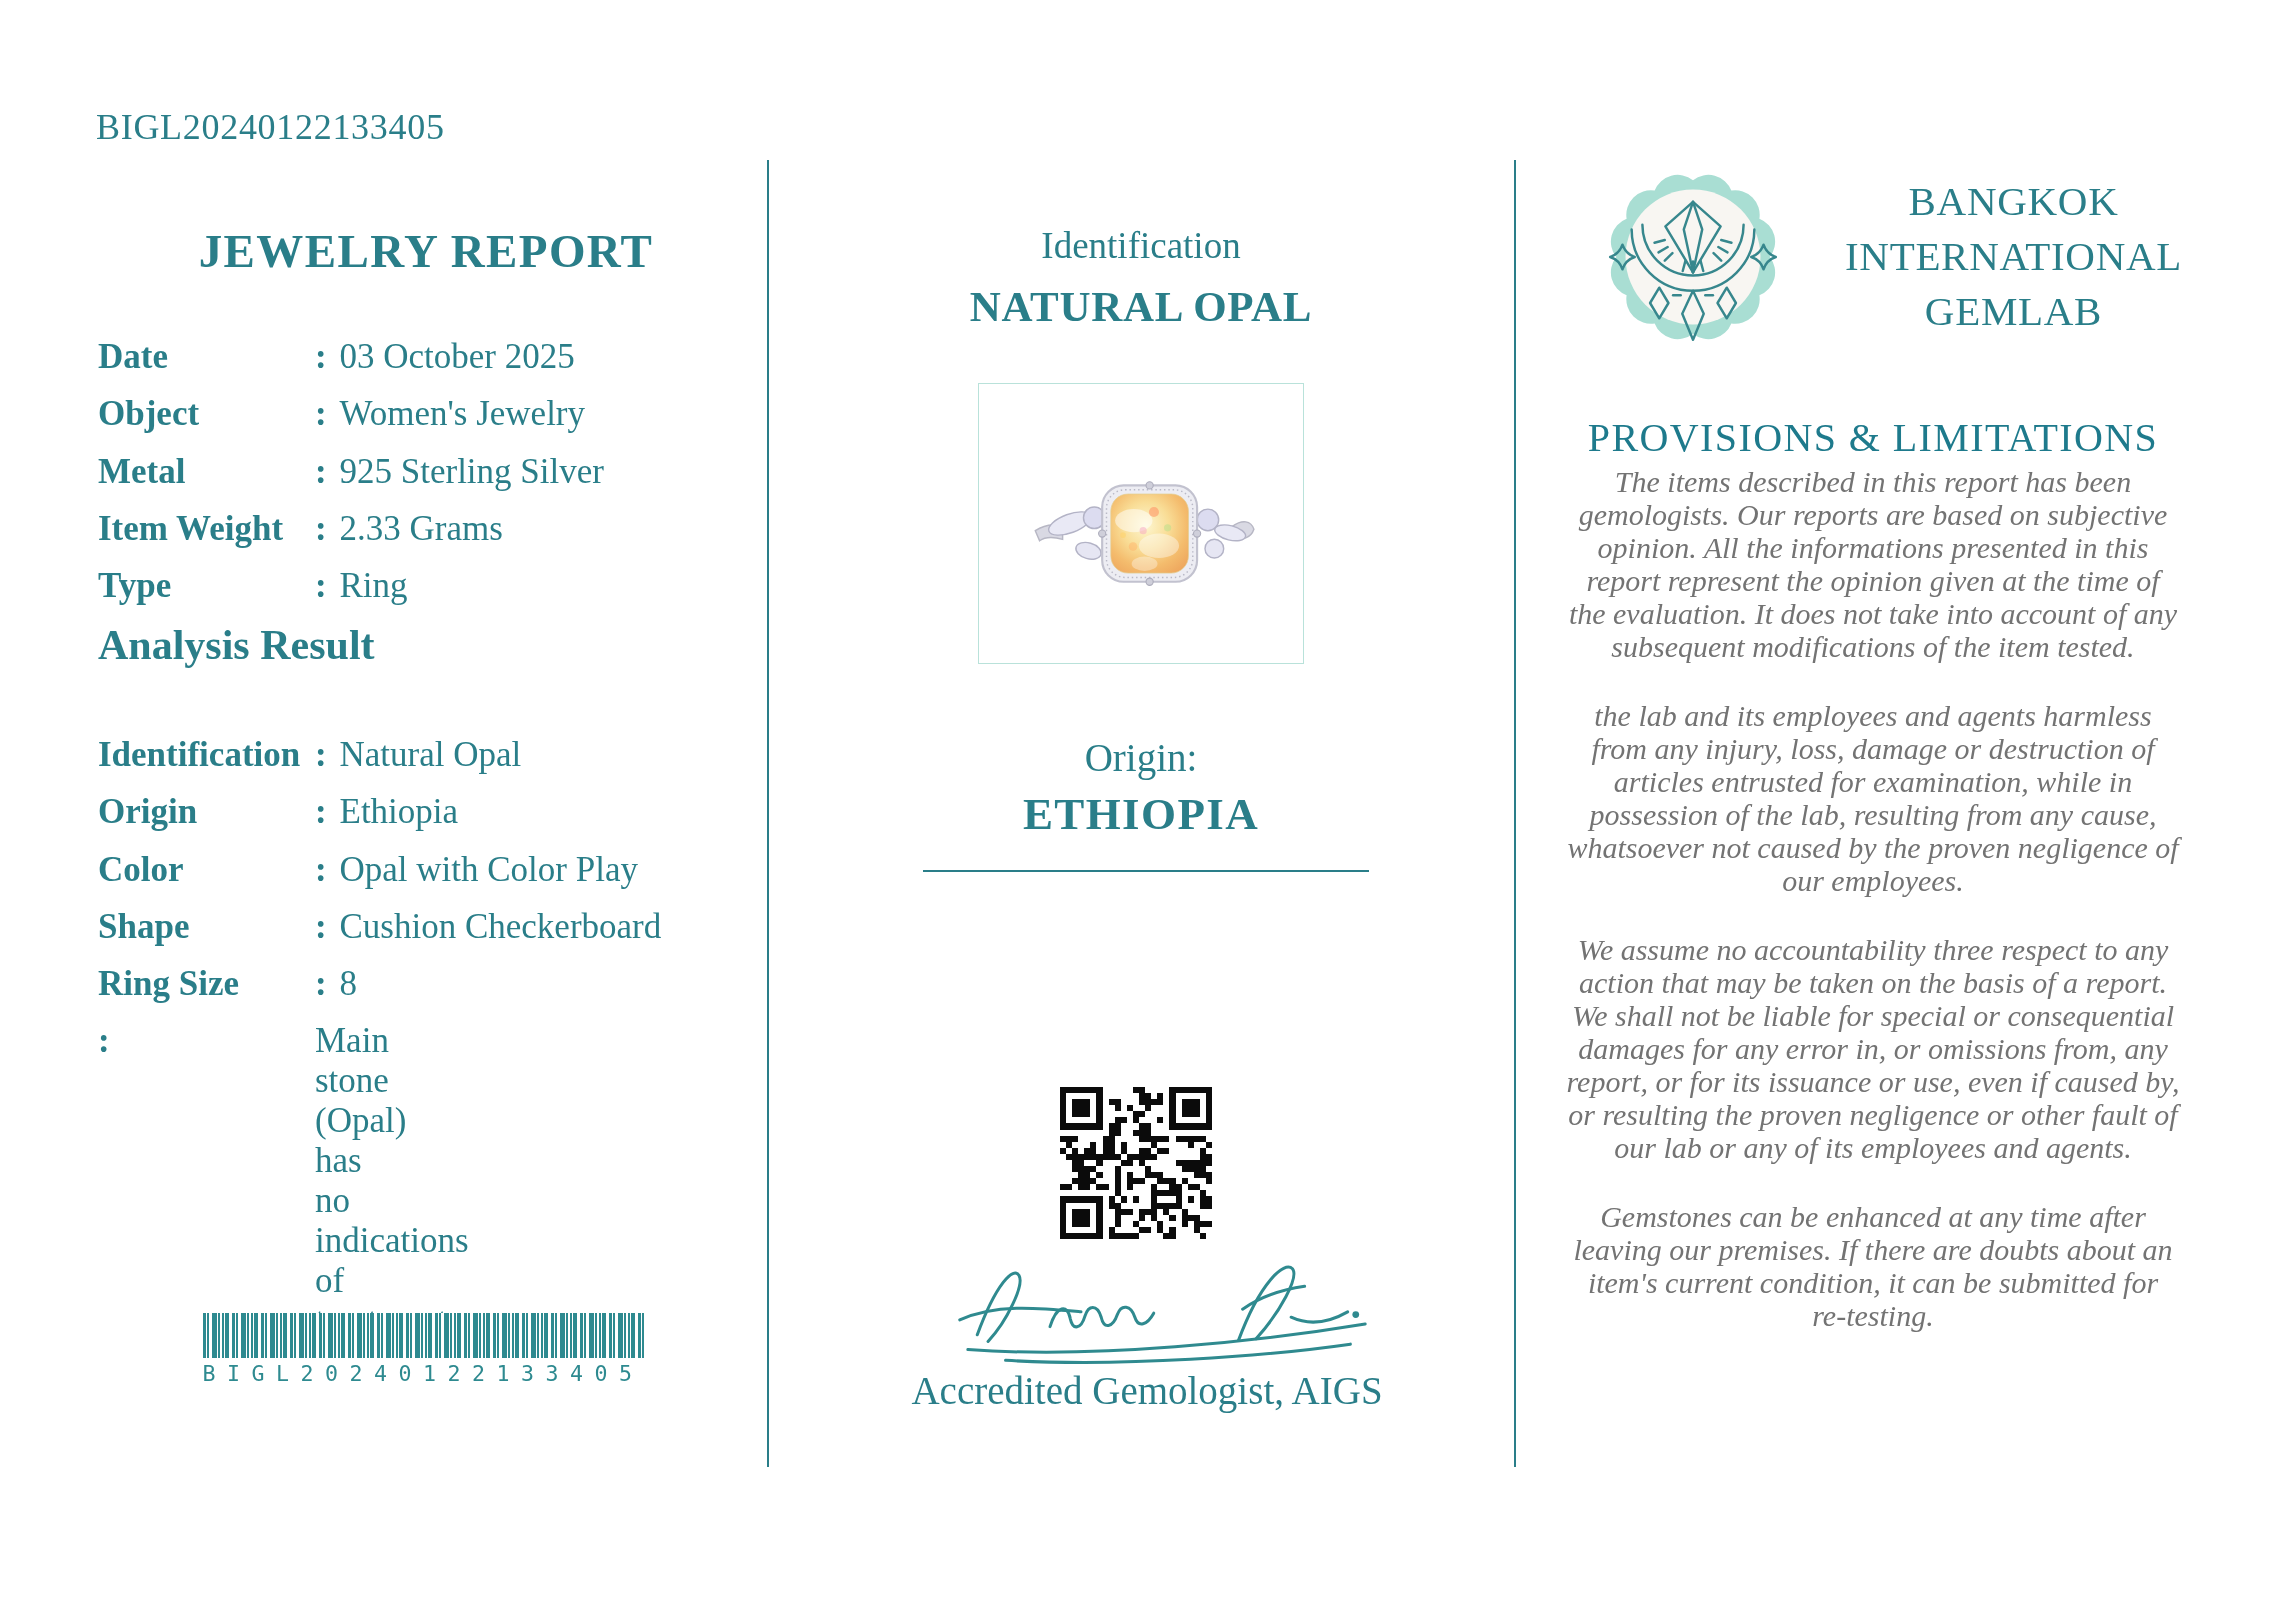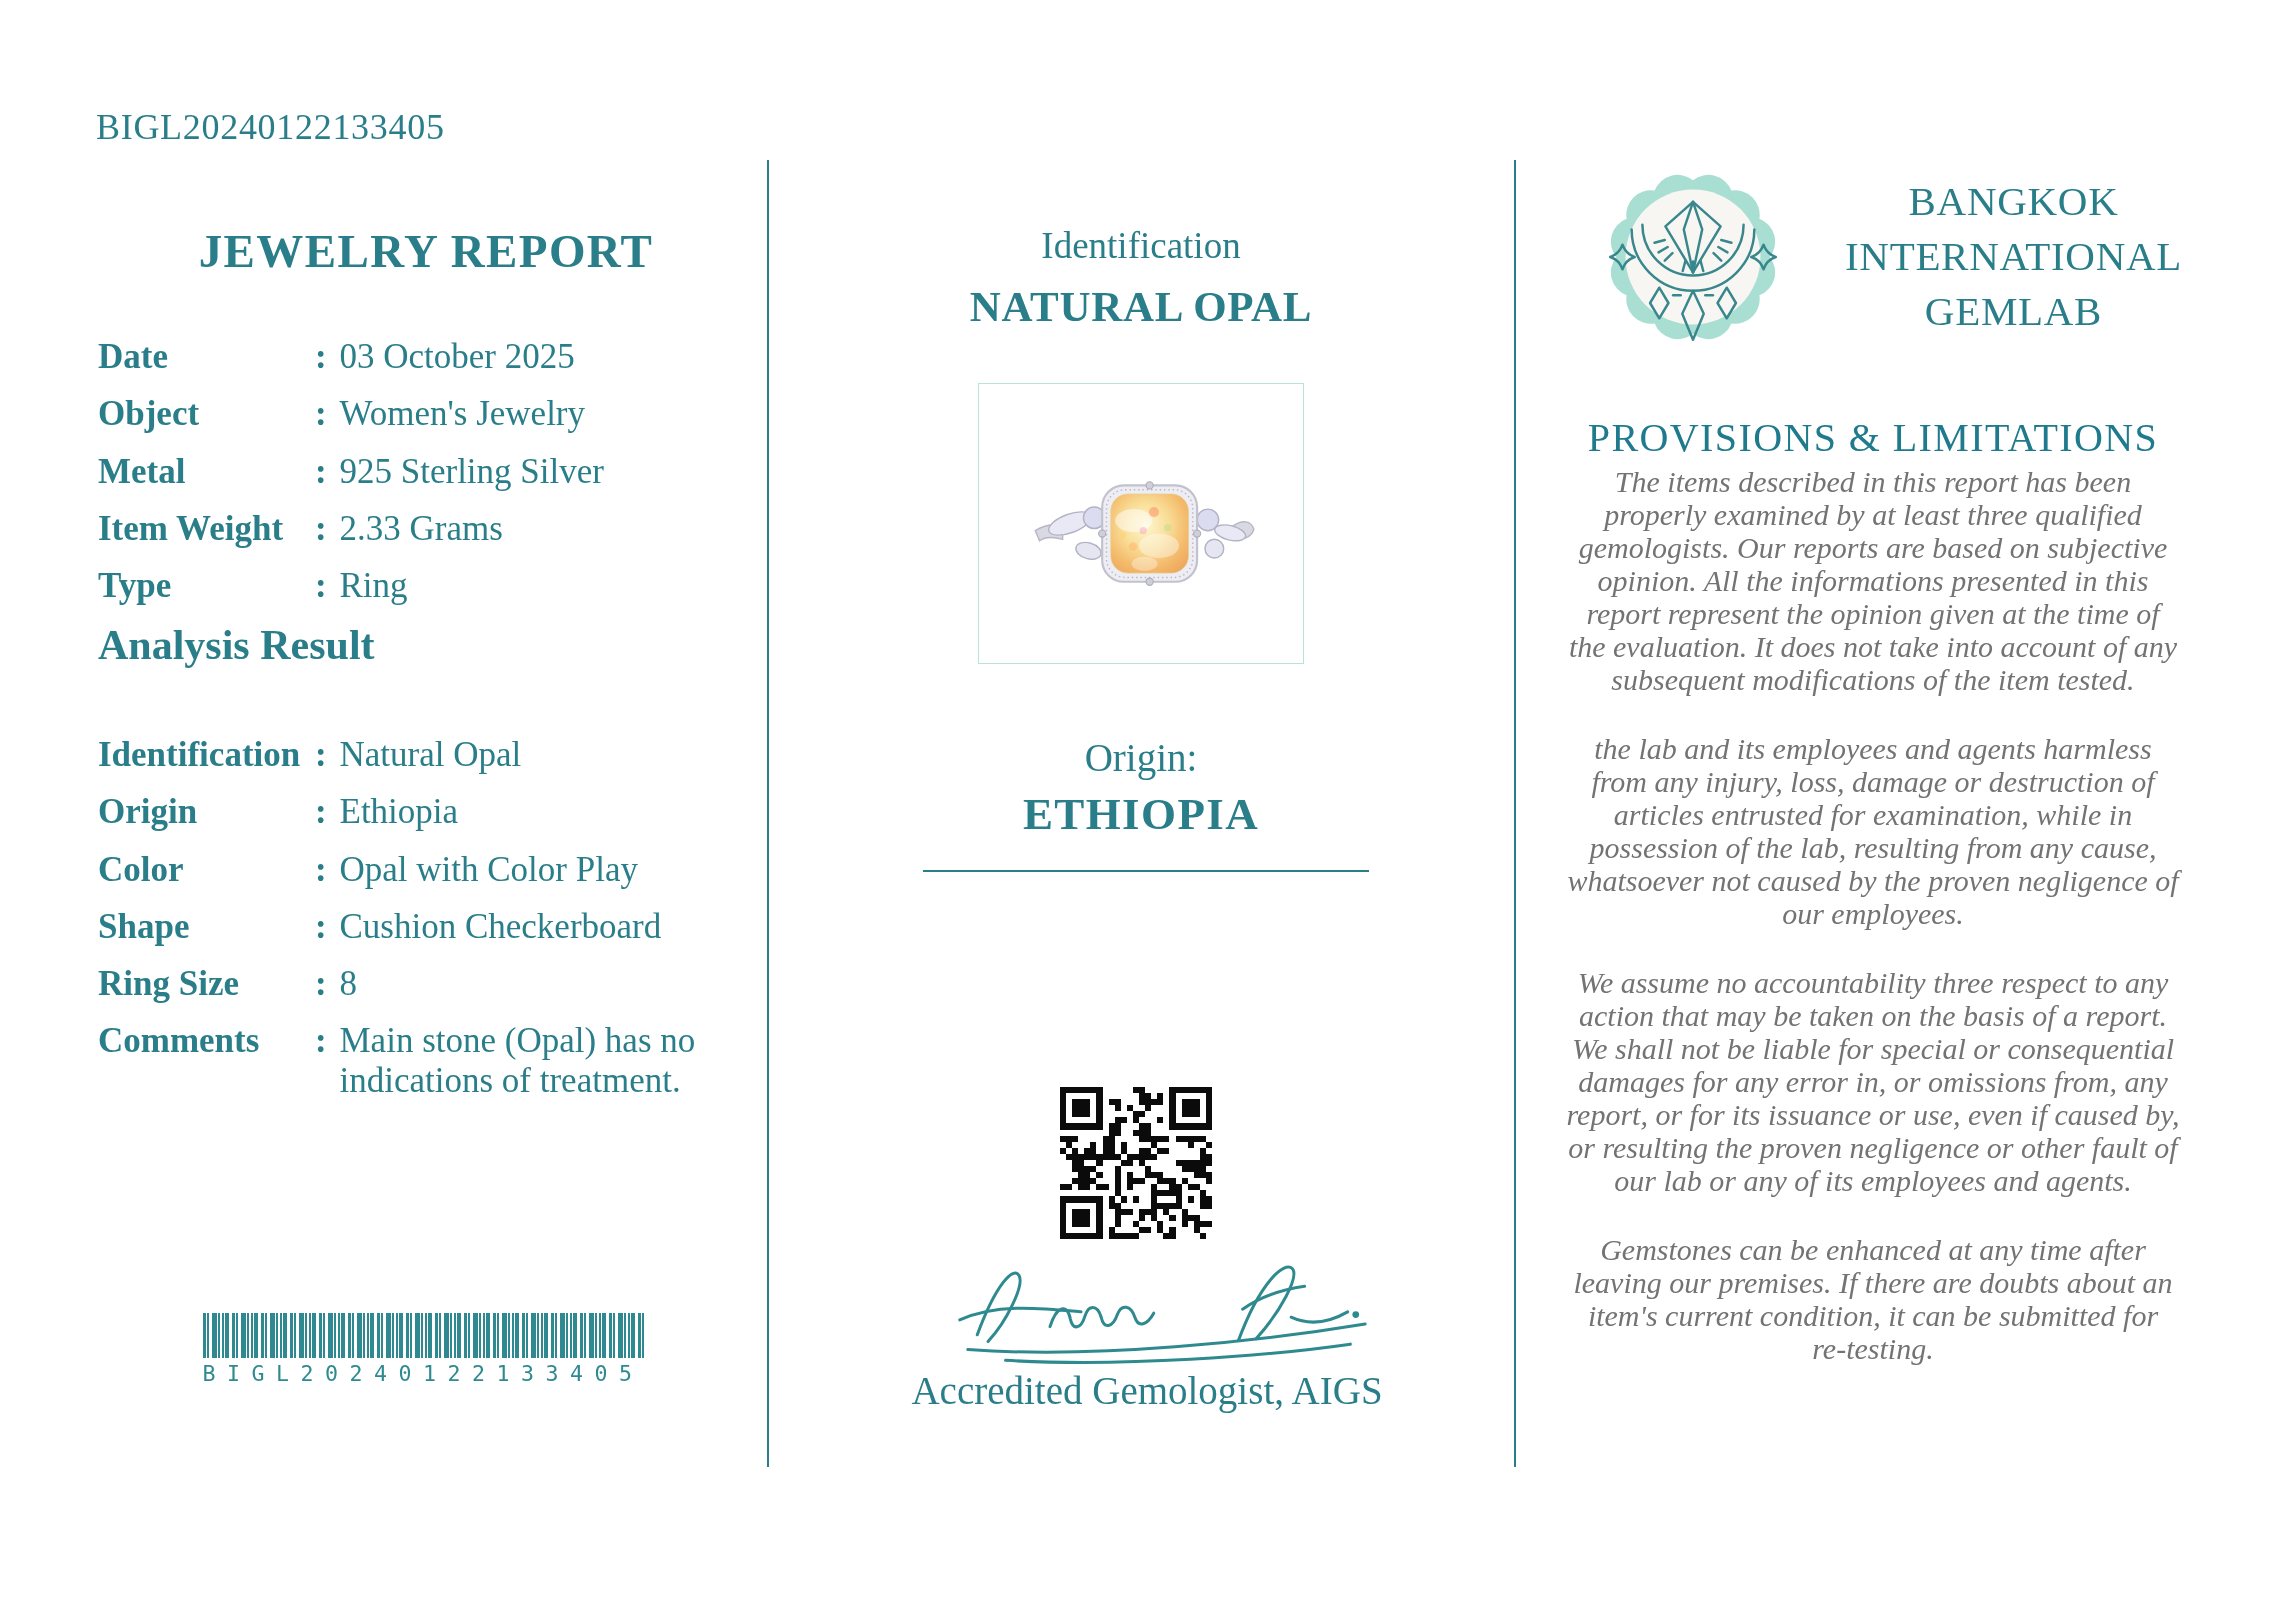--- a/index.html
+++ b/index.html
@@ -114,21 +114,20 @@
       <span class="lbl">Shape</span>
       <span class="col">:</span>
       <span class="val">Cushion Checkerboard</span>
     </div>
     <div class="row">
       <span class="lbl">Ring Size</span>
       <span class="col">:</span>
       <span class="val">8</span>
     </div>
     <div class="row">
-      <span class="lbl">Comments</span>
       <span class="col">:</span>
       <span class="val val-narrow">Main stone (Opal) has no indications of treatment.</span>
     </div>
   </div>
 
   <div class="barcode"></div>
   <div class="barcode-text">BIGL20240122133405</div>
 
   <div class="cc id-heading" style="position:absolute;">Identification</div>
   <div class="cc id-value" style="position:absolute;">NATURAL OPAL</div>
@@ -445,21 +444,20 @@
     <div>BANGKOK</div>
     <div>INTERNATIONAL</div>
     <div>GEMLAB</div>
   </div>
 
   <div class="prov-title">PROVISIONS &amp; LIMITATIONS</div>
 
   <div class="paras">
     <div class="para">
       <div>The items described in this report has been</div>
-      <div>properly examined by at least three qualified</div>
       <div>gemologists. Our reports are based on subjective</div>
       <div>opinion. All the informations presented in this</div>
       <div>report represent the opinion given at the time of</div>
       <div>the evaluation. It does not take into account of any</div>
       <div>subsequent modifications of the item tested.</div>
     </div>
     <div class="para">
       <div>the lab and its employees and agents harmless</div>
       <div>from any injury, loss, damage or destruction of</div>
       <div>articles entrusted for examination, while in</div>

